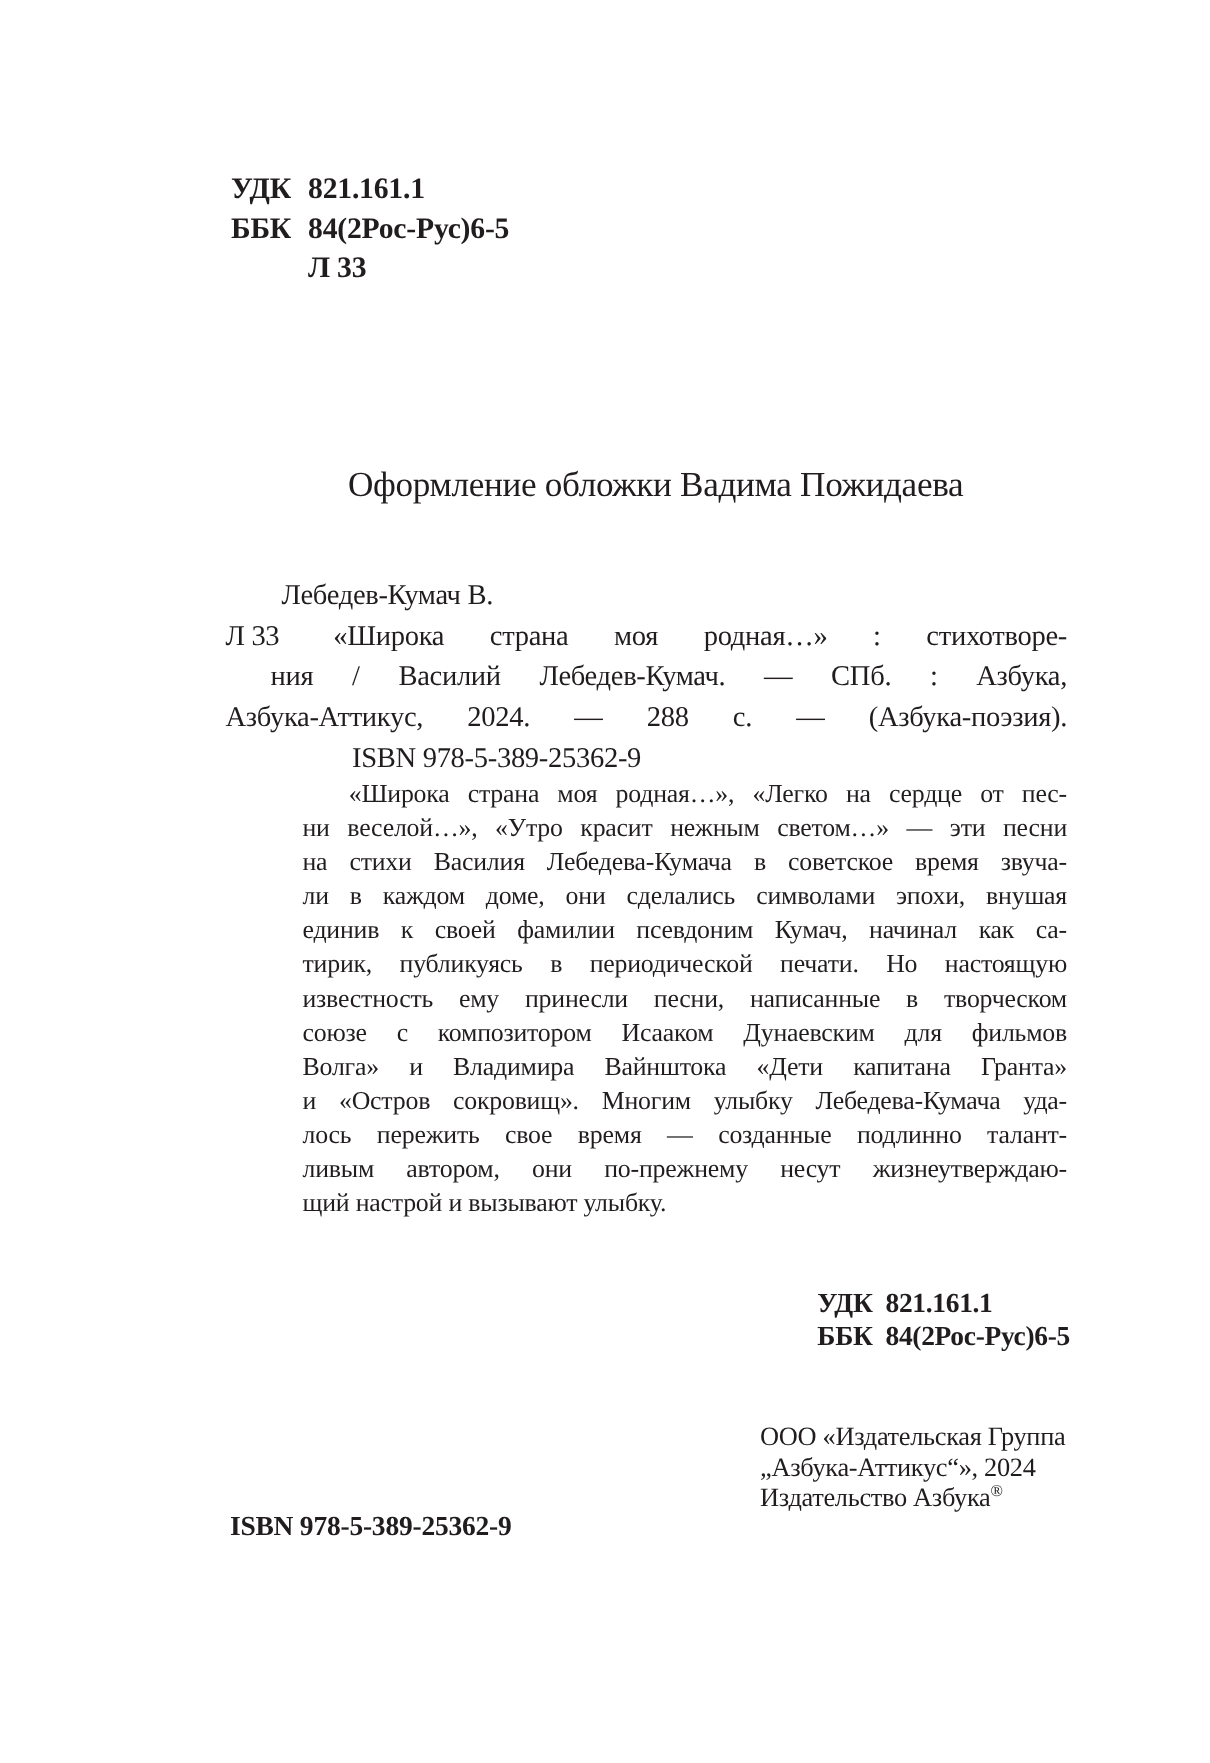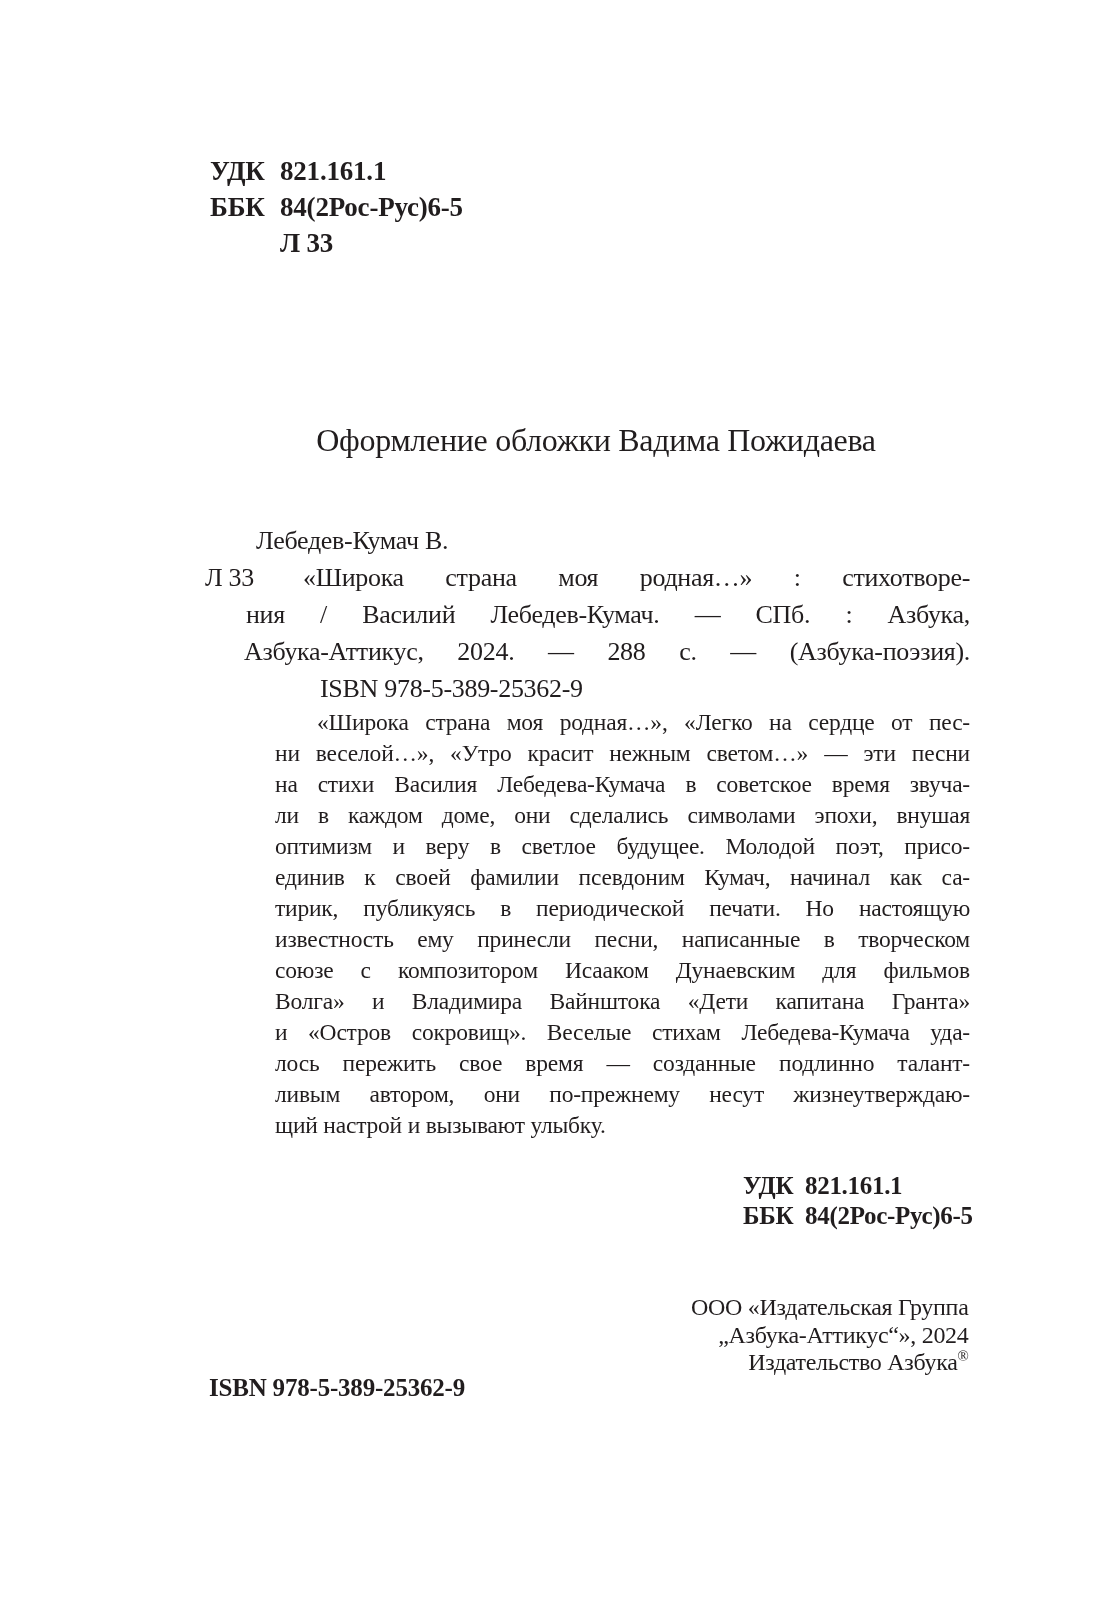--- a/index.html
+++ b/index.html
@@ -19,37 +19,37 @@
   
   #cover-credit{left:240px;top:422px;width:712px;text-align:center;font-size:32px;letter-spacing:-0.3px;}
 
   
   #catalog-card{left:205px;top:522px;width:765px;font-size:26px;line-height:37px;letter-spacing:-0.3px;}
   .cc-heading{margin-left:51px;}
   .cc-row{position:relative;}
   .cc-code{position:absolute;left:0;top:0;}
   .cc-first{margin-left:98px;text-align:justify;text-align-last:justify;}
   .cc-l2{margin-left:41px;text-align:justify;text-align-last:justify;}
-  .cc-l3{margin-left:39px;text-align:justify;text-align-last:justify;}
+  .cc-l3{text-align:justify;text-align-last:justify;}
   .cc-isbn{margin-left:115px;}
 
   
   #annotation{left:275px;top:707px;width:695px;font-size:23.5px;line-height:31px;letter-spacing:-0.2px;}
   .an{text-align:justify;text-align-last:justify;}
   .an.first{padding-left:42px;}
   .an.last{text-align:center;text-align-last:left;}
 
   
   #bottom-codes{left:743px;top:1171px;font-weight:bold;font-size:25px;line-height:30px;letter-spacing:-0.3px;}
   #bottom-codes .code-label{display:inline-block;width:62px;}
 
   
   #copyright{left:658px;top:1294px;font-size:24px;line-height:27.5px;letter-spacing:-0.3px;}
   .cp-sym{display:inline-block;width:33px;}
-  .cp-line{padding-left:33px;text-align:right;}
+  .cp-line{padding-left:33px;}
   .cp-first{padding-left:0;}
   sup{font-size:0.62em;line-height:0;}
 
   
   #isbn-bottom{left:209px;top:1374px;font-weight:bold;font-size:25px;letter-spacing:-0.2px;white-space:nowrap;}
 </style>
 </head>
 <body>
 
 <div class="page">
@@ -75,27 +75,26 @@
     <div class="cc-l2">ния / Василий Лебедев-Кумач. — СПб. : Азбука,</div>
     <div class="cc-l3">Азбука-Аттикус, 2024. — 288 с. — (Азбука-поэзия).</div>
     <div class="cc-isbn">ISBN 978-5-389-25362-9</div>
   </div>
 
   <div id="annotation" class="abs">
     <div class="an first">«Широка страна моя родная…», «Легко на сердце от пес-</div>
     <div class="an">ни веселой…», «Утро красит нежным светом…» — эти песни</div>
     <div class="an">на стихи Василия Лебедева-Кумача в советское время звуча-</div>
     <div class="an">ли в каждом доме, они сделались символами эпохи, внушая</div>
-    <div class="an">оптимизм и веру в светлое будущее. Молодой поэт, присо-</div>
     <div class="an">единив к своей фамилии псевдоним Кумач, начинал как са-</div>
     <div class="an">тирик, публикуясь в периодической печати. Но настоящую</div>
     <div class="an">известность ему принесли песни, написанные в творческом</div>
     <div class="an">союзе с композитором Исааком Дунаевским для фильмов</div>
     <div class="an">Волга» и Владимира Вайнштока «Дети капитана Гранта»</div>
-    <div class="an">и «Остров сокровищ». Веселые стихам Лебедева-Кумача уда-</div>
+    <div class="an">и «Остров сокровищ». Многим улыбку Лебедева-Кумача уда-</div>
     <div class="an">лось пережить свое время — созданные подлинно талант-</div>
     <div class="an">ливым автором, они по-прежнему несут жизнеутверждаю-</div>
     <div class="an last">щий настрой и вызывают улыбку.</div>
   </div>
 
   <div id="bottom-codes" class="abs">
     <div class="code-line">
       <span class="code-label">УДК</span><span>821.161.1</span>
     </div>
     <div class="code-line">

